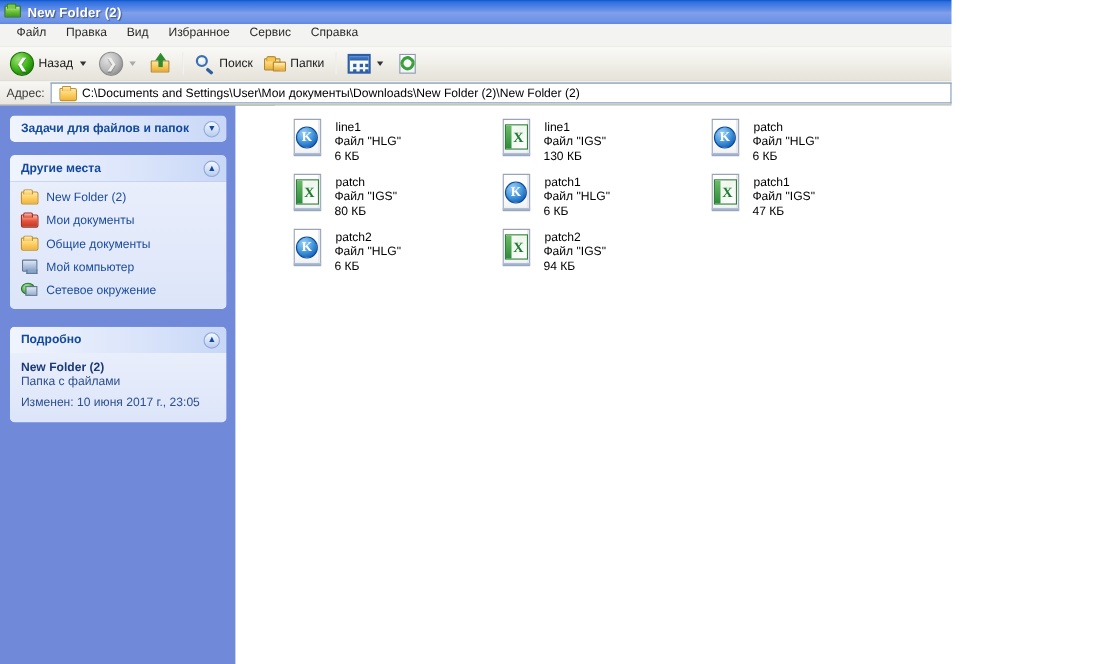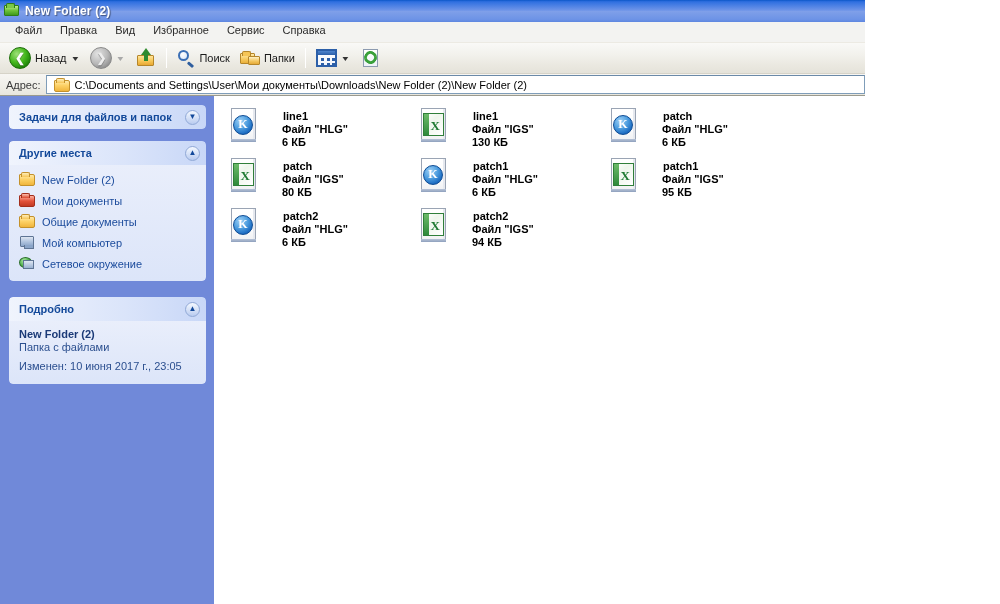--- a/index.html
+++ b/index.html
@@ -78,21 +78,21 @@
   }
   .addr-label { font-size: 11px; color: #3a3a3a; margin-right: 5px; text-align: right; }
   .addr-field {
     flex: 1 1 auto; height: 19px; background: #ffffff;
     border: 1px solid #7f9db9; border-top-color: #6b8aa8;
     display: flex; align-items: center; padding-left: 7px; margin-right: 0px;
   }
   .addr-text { font-size: 11px; color: #000; margin-left: 5px; white-space: nowrap; }
 
   
-  .body { flex: 1 1 auto; display: flex; min-height: 0; }
+  .body { flex: 1 1 auto; display: flex; min-height: 0; gap: 36px; }
 
   
   .sidebar {
     width: 214px; flex: 0 0 214px;
     background: #6e8ad8;
     background: linear-gradient(to bottom, #7089d9 0%, #7089d9 100%);
     padding: 9px 8px 0 9px;
     position: relative;
   }
   .panel { margin-bottom: 9px; border-radius: 4px; overflow: hidden; }
@@ -127,21 +127,21 @@
   .filepane {
     flex: 1 1 auto; background: #ffffff; padding: 8px 0 0 10px;
     display: flex; flex-wrap: wrap; align-content: flex-start;
     overflow: hidden;
   }
   .file-item {
     width: 190px; height: 50px; display: flex; align-items: flex-start;
     padding: 2px 3px 0 4px; cursor: default;
   }
   .file-icon { width: 32px; height: 38px; flex: 0 0 32px; position: relative; margin-top: 2px; }
-  .file-text { margin-left: 22px; padding-top: 4px; font-weight: bold; }
+  .file-text { margin-left: 8px; padding-top: 4px; }
   .file-name { font-size: 11px; color: #000; line-height: 13px; display: inline-block; padding: 0 1px; }
   .file-kind { font-size: 11px; color: #000; line-height: 13px; }
   .file-size { font-size: 11px; color: #000; line-height: 13px; }
 
   
   .docpage {
     position: absolute; left: 3px; top: 0; width: 25px; height: 33px;
     background: linear-gradient(to bottom, #ffffff 0%, #fdfdfd 60%, #f1f2f4 100%);
     border: 1px solid #9aa4b4; border-bottom-width: 2px;
     box-shadow: inset -2px 0 0 #e6e9ef;
@@ -499,21 +499,21 @@
           </div>
           <div class="file-text"><div class="file-name">patch1</div><div class="file-kind">Файл "HLG"</div><div class="file-size">6 КБ</div></div>
         </div>
         <div class="file-item">
           <div class="file-icon">
             <div class="docpage"></div>
             <div class="igs-badge">
               <span>X</span>
             </div>
           </div>
-          <div class="file-text"><div class="file-name">patch1</div><div class="file-kind">Файл "IGS"</div><div class="file-size">95 КБ</div></div>
+          <div class="file-text"><div class="file-name">patch1</div><div class="file-kind">Файл "IGS"</div><div class="file-size">47 КБ</div></div>
         </div>
         <div class="file-item">
           <div class="file-icon">
             <div class="docpage"></div>
             <div class="hlg-badge">
               <span>K</span>
             </div>
           </div>
           <div class="file-text"><div class="file-name">patch2</div><div class="file-kind">Файл "HLG"</div><div class="file-size">6 КБ</div></div>
         </div>

